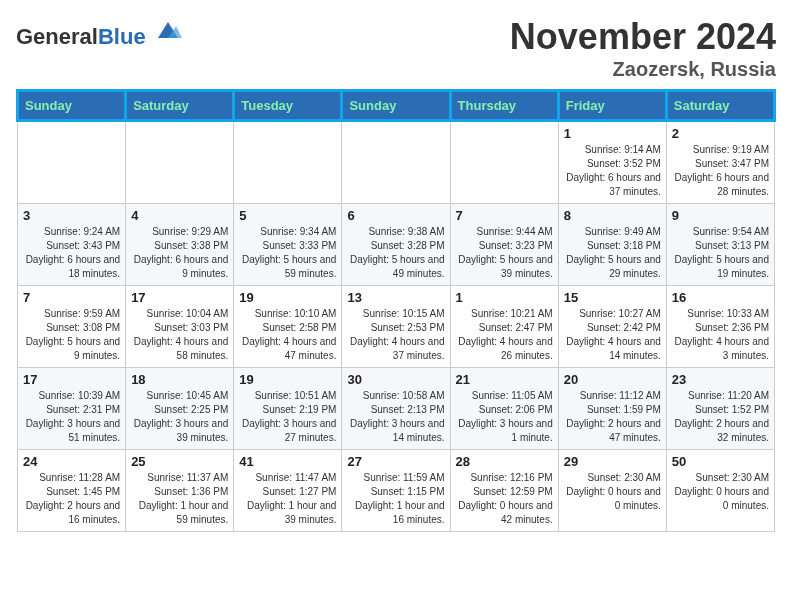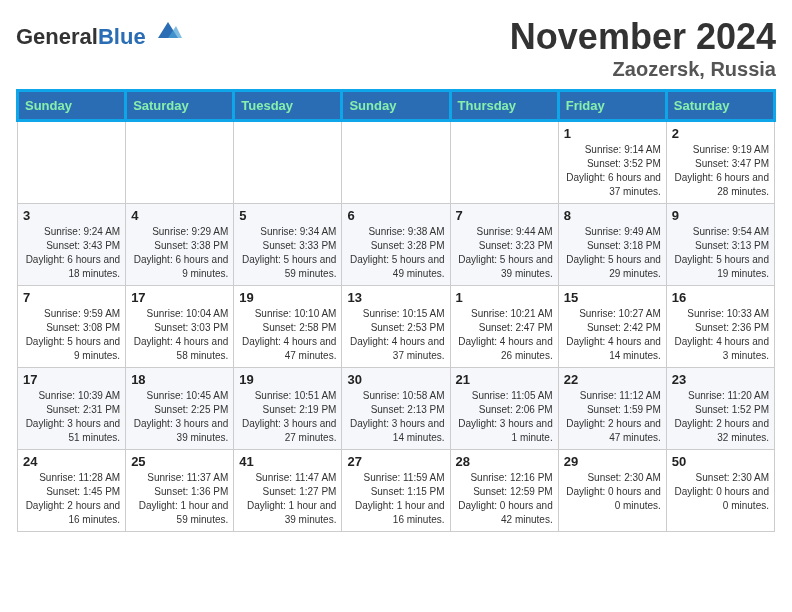--- a/index.html
+++ b/index.html
@@ -210,21 +210,21 @@
         </td>
         <td>
           <span class="day-num">30</span>
           <div class="day-info">Sunrise: 10:58 AM<br>Sunset: 2:13 PM<br>Daylight: 3 hours and 14 minutes.</div>
         </td>
         <td>
           <span class="day-num">21</span>
           <div class="day-info">Sunrise: 11:05 AM<br>Sunset: 2:06 PM<br>Daylight: 3 hours and 1 minute.</div>
         </td>
         <td>
-          <span class="day-num">22</span>
+          <span class="day-num">20</span>
           <div class="day-info">Sunrise: 11:12 AM<br>Sunset: 1:59 PM<br>Daylight: 2 hours and 47 minutes.</div>
         </td>
         <td>
           <span class="day-num">23</span>
           <div class="day-info">Sunrise: 11:20 AM<br>Sunset: 1:52 PM<br>Daylight: 2 hours and 32 minutes.</div>
         </td>
       </tr>
       <tr>
         <td>
           <span class="day-num">24</span>

